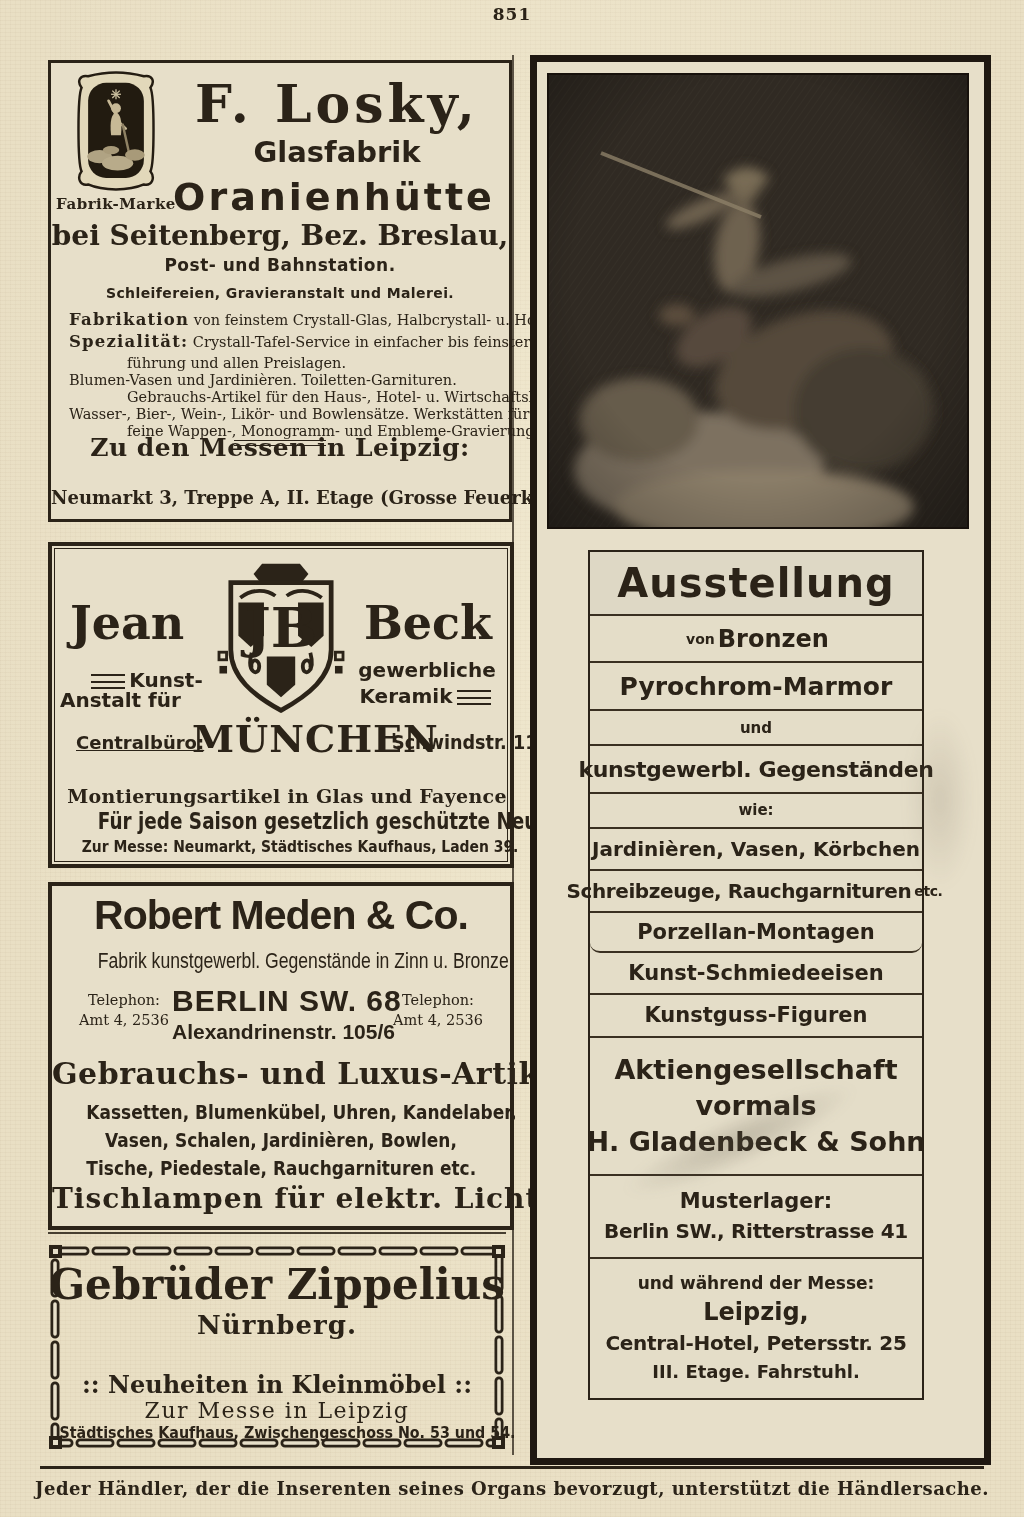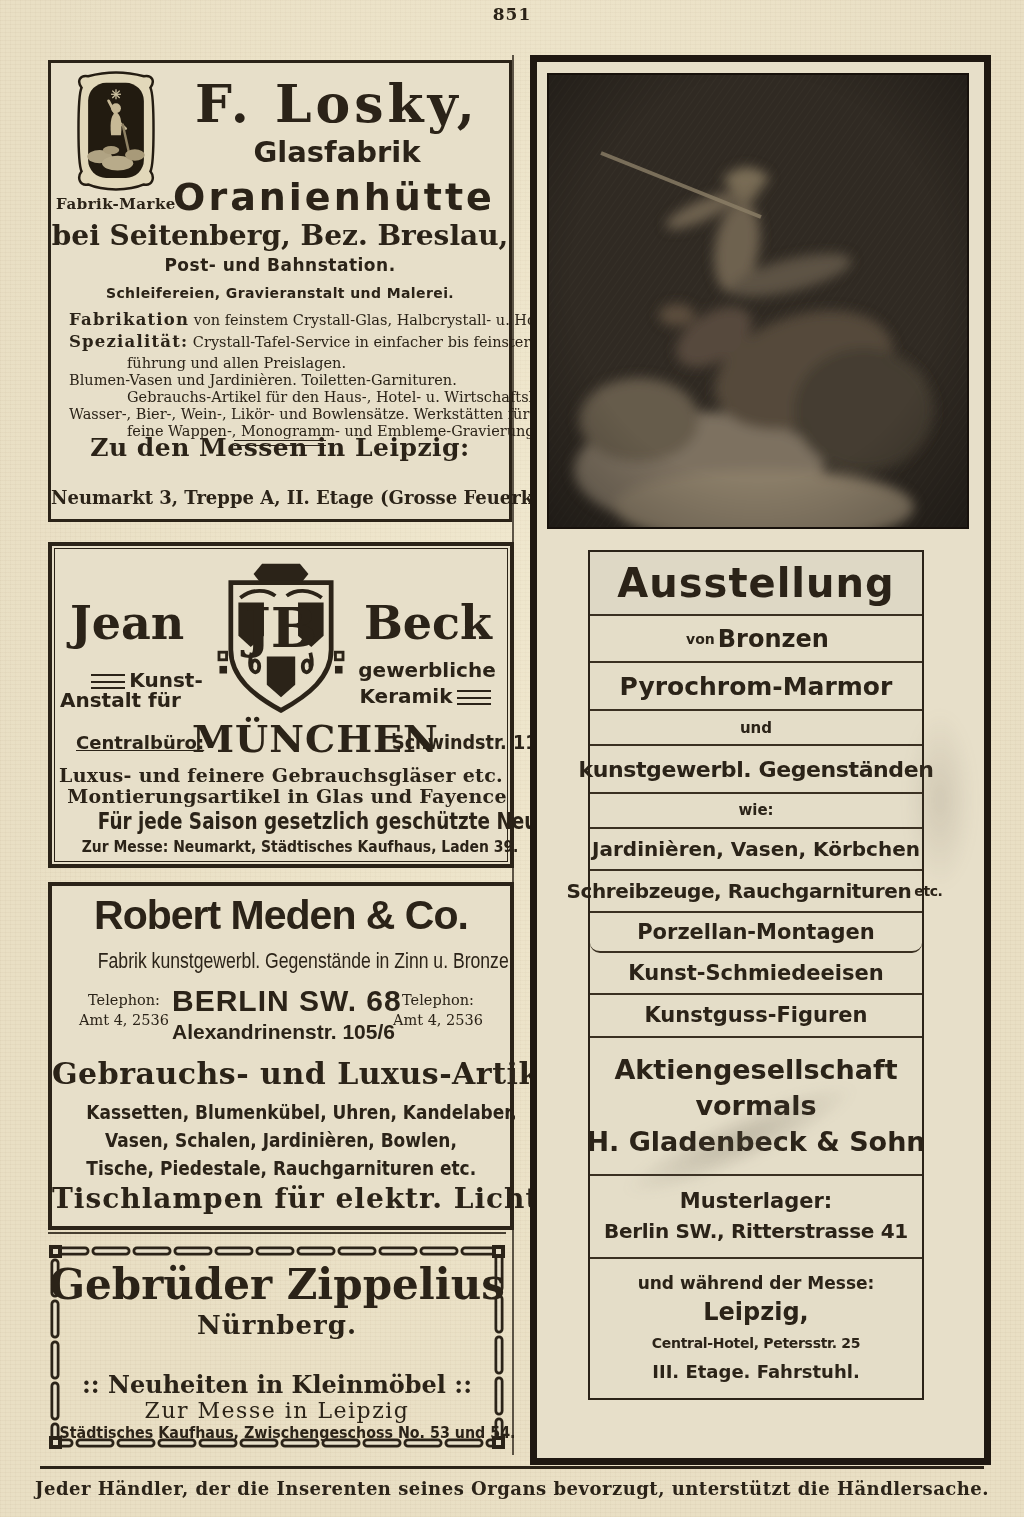--- a/index.html
+++ b/index.html
@@ -107,21 +107,21 @@
   .r-h40{height:40px;font-size:21px;border-radius:10px;}
   .r-tight{letter-spacing:-.4px;}
   .row-pre,.row-post{font-size:14px;font-weight:bold;margin:0 3px;}
   .r1-main{font-size:24px;}
   .cell{display:flex;flex-direction:column;align-items:center;justify-content:center;border-bottom:2px solid var(--ink-soft);font-family:"DejaVu Sans", sans-serif;font-weight:bold;box-sizing:border-box;white-space:nowrap;}
   .cell:last-child{border-bottom:none;}
   .c-company{height:139px;font-size:27px;line-height:36px;}
   .c-muster{height:83px;font-size:21px;line-height:30px;}
   .c-messe{height:140px;font-size:17px;line-height:26px;}
   .c-messe .big{font-size:24px;line-height:32px;}
-  .c-messe .mid{font-size:14px;line-height:30px;letter-spacing:-.3px;}
+  .c-messe .mid{font-size:20px;line-height:30px;letter-spacing:-.3px;}
   .c-messe .sm{font-size:18px;line-height:28px;}
 
   .smudge{left:540px;top:1040px;width:400px;height:200px;pointer-events:none;
     background:radial-gradient(ellipse 45% 18% at 50% 50%, rgba(95,88,75,.28), transparent 70%);
     transform:rotate(-24deg);filter:blur(4px);}
   .smudge2{left:880px;top:640px;width:120px;height:320px;pointer-events:none;
     background:radial-gradient(ellipse 40% 40% at 50% 50%, rgba(110,100,85,.18), transparent 70%);filter:blur(6px);}
 
   .footer-rule{left:40px;top:1466px;width:944px;height:3px;background:var(--ink);}
   .footer-text{top:1478px;font:bold 18px "DejaVu Serif", serif;letter-spacing:.5px;}
@@ -202,21 +202,20 @@
     </svg>
     <div class="abs beck-first">Jean</div>
     <div class="abs beck-last">Beck</div>
     <div class="abs beck-l1"><span class="tri"></span><span>Kunst-</span></div>
     <div class="abs beck-l2">Anstalt für</div>
     <div class="abs beck-r1">gewerbliche</div>
     <div class="abs beck-r2"><span>Keramik</span><span class="tri"></span></div>
     <div class="abs beck-office">Centralbüro:</div>
     <div class="abs beck-city">MÜNCHEN</div>
     <div class="abs beck-street">Schwindstr. 11 u. 13</div>
-    <div class="abs ctr beck-p1">Luxus- und feinere Gebrauchsgläser etc.</div>
     <div class="abs ctr beck-p2">Montierungsartikel in Glas und Fayence</div>
     <div class="abs ctr beck-claim">Für jede Saison gesetzlich geschützte Neuheiten</div>
     <div class="abs ctr beck-fair">Zur Messe: Neumarkt, Städtisches Kaufhaus, Laden 39.</div>
   </section>
 
   <section class="abs ad-meden">
     <div class="abs ctr meden-title">Robert Meden &amp; Co.</div>
     <div class="abs ctr meden-sub">Fabrik kunstgewerbl. Gegenstände in Zinn u. Bronze</div>
     <div class="abs meden-tel left">
       <div>Telephon:</div>

